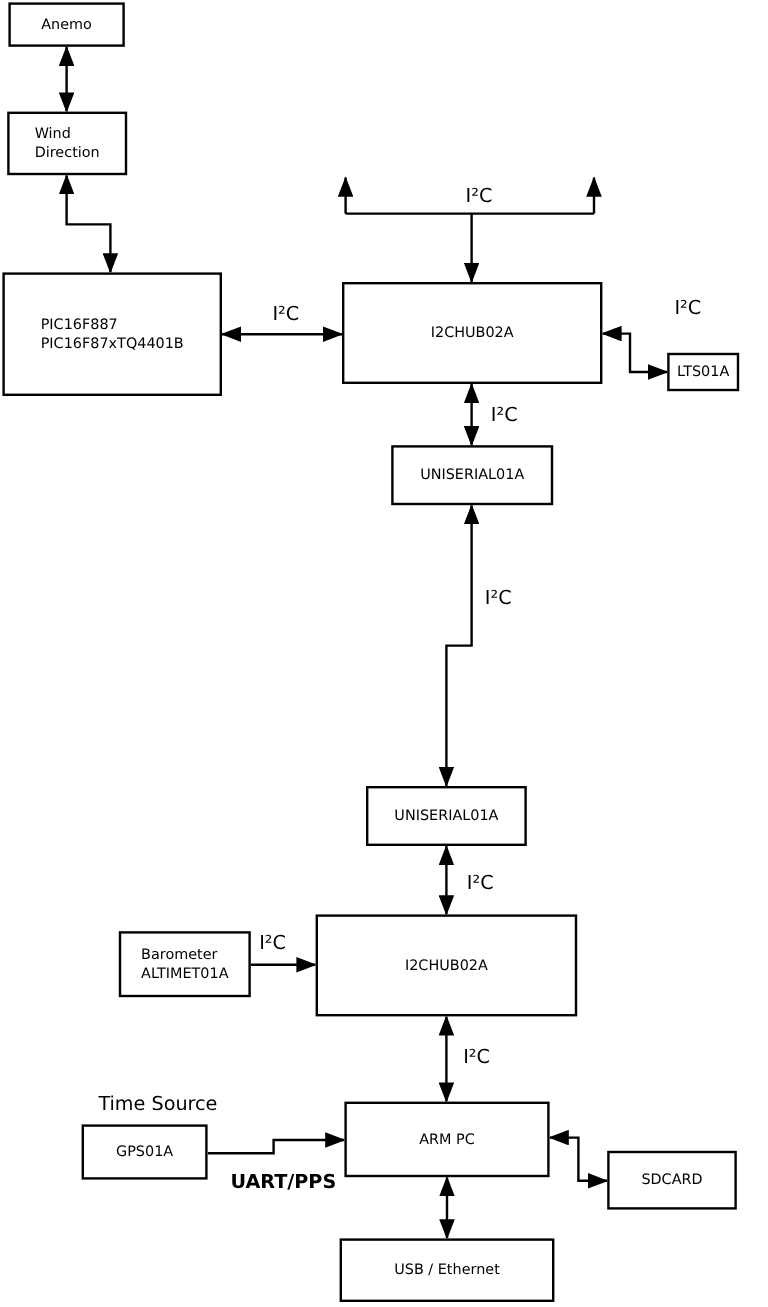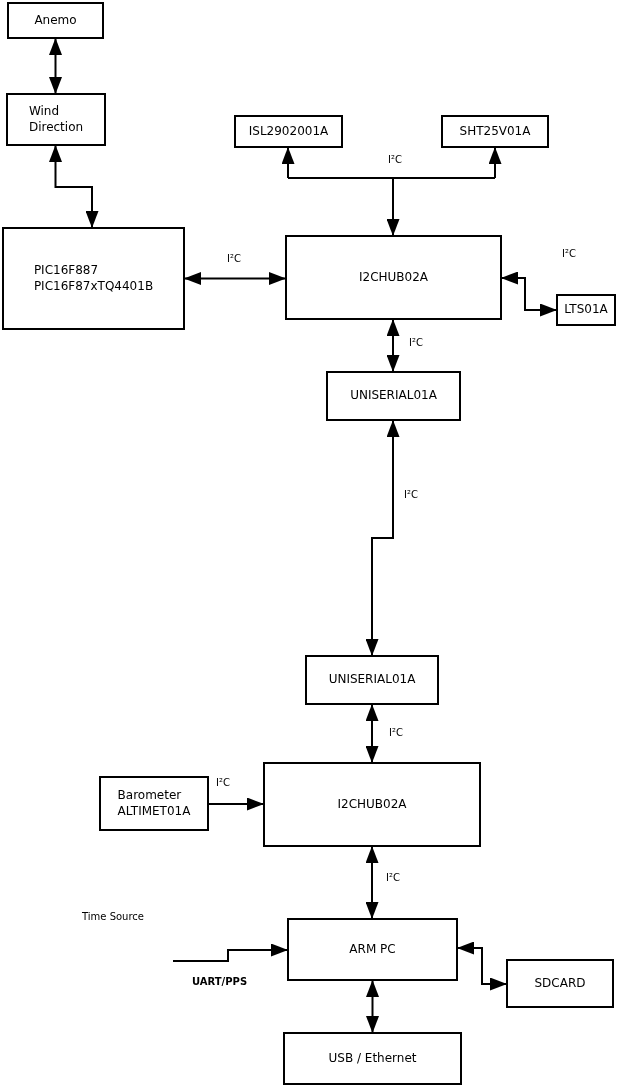--- a/index.html
+++ b/index.html
@@ -27,21 +27,21 @@
   }
   .lbl{
     font-size:12px;
     line-height:1.3;
     text-align:left;
     white-space:pre-line;
     color:var(--text);
   }
   .edge-label{
     position:absolute;
-    font-size:10px;
+    font-size:16px;
     line-height:1.1;
     white-space:nowrap;
     color:var(--text);
   }
   #wires{position:absolute;left:0;top:0;width:640px;height:1089px;}
   #wires polyline{fill:none;stroke:var(--line);stroke-width:2;}
 </style>
 </head>
 <body>
 
@@ -78,27 +78,21 @@
   <div class="node" style="left:6px;top:93px;width:100px;height:53px;">
     <span class="lbl">Wind
 Direction</span>
   </div>
 
   <div class="node" style="left:2px;top:227px;width:183px;height:103px;">
     <span class="lbl">PIC16F887
 PIC16F87xTQ4401B</span>
   </div>
 
-  <div class="node" style="left:234px;top:115px;width:109px;height:33px;">
-    <span class="lbl">ISL2902001A</span>
-  </div>
 
-  <div class="node" style="left:441px;top:115px;width:108px;height:33px;">
-    <span class="lbl">SHT25V01A</span>
-  </div>
 
   <div class="node" style="left:285px;top:235px;width:217px;height:85px;">
     <span class="lbl">I2CHUB02A</span>
   </div>
 
   <div class="node" style="left:556px;top:294px;width:60px;height:32px;">
     <span class="lbl">LTS01A</span>
   </div>
 
   <div class="node" style="left:326px;top:371px;width:135px;height:50px;">
@@ -111,20 +105,23 @@
 
   <div class="node" style="left:263px;top:762px;width:218px;height:85px;">
     <span class="lbl">I2CHUB02A</span>
   </div>
 
   <div class="node" style="left:75px;top:776px;width:110px;height:55px;margin-left:24px;">
     <span class="lbl">Barometer
 ALTIMET01A</span>
   </div>
 
+  <div class="node" style="left:68px;top:937px;width:105px;height:46px;">
+    <span class="lbl">GPS01A</span>
+  </div>
 
   <div class="node" style="left:287px;top:918px;width:171px;height:63px;">
     <span class="lbl">ARM PC</span>
   </div>
 
   <div class="node" style="left:506px;top:959px;width:108px;height:49px;">
     <span class="lbl">SDCARD</span>
   </div>
 
   <div class="node" style="left:283px;top:1032px;width:179px;height:53px;">

